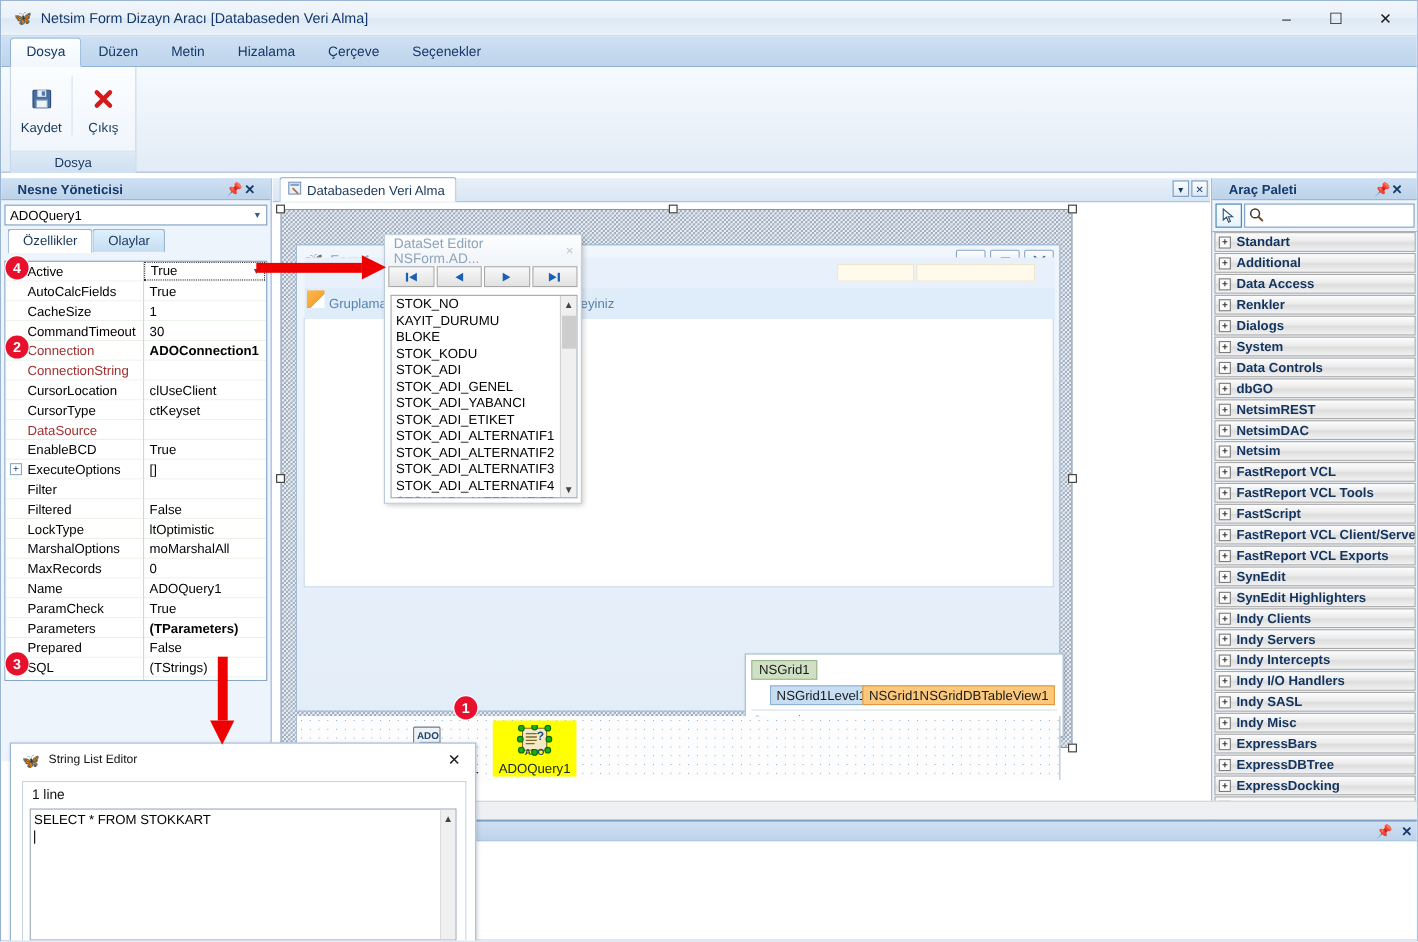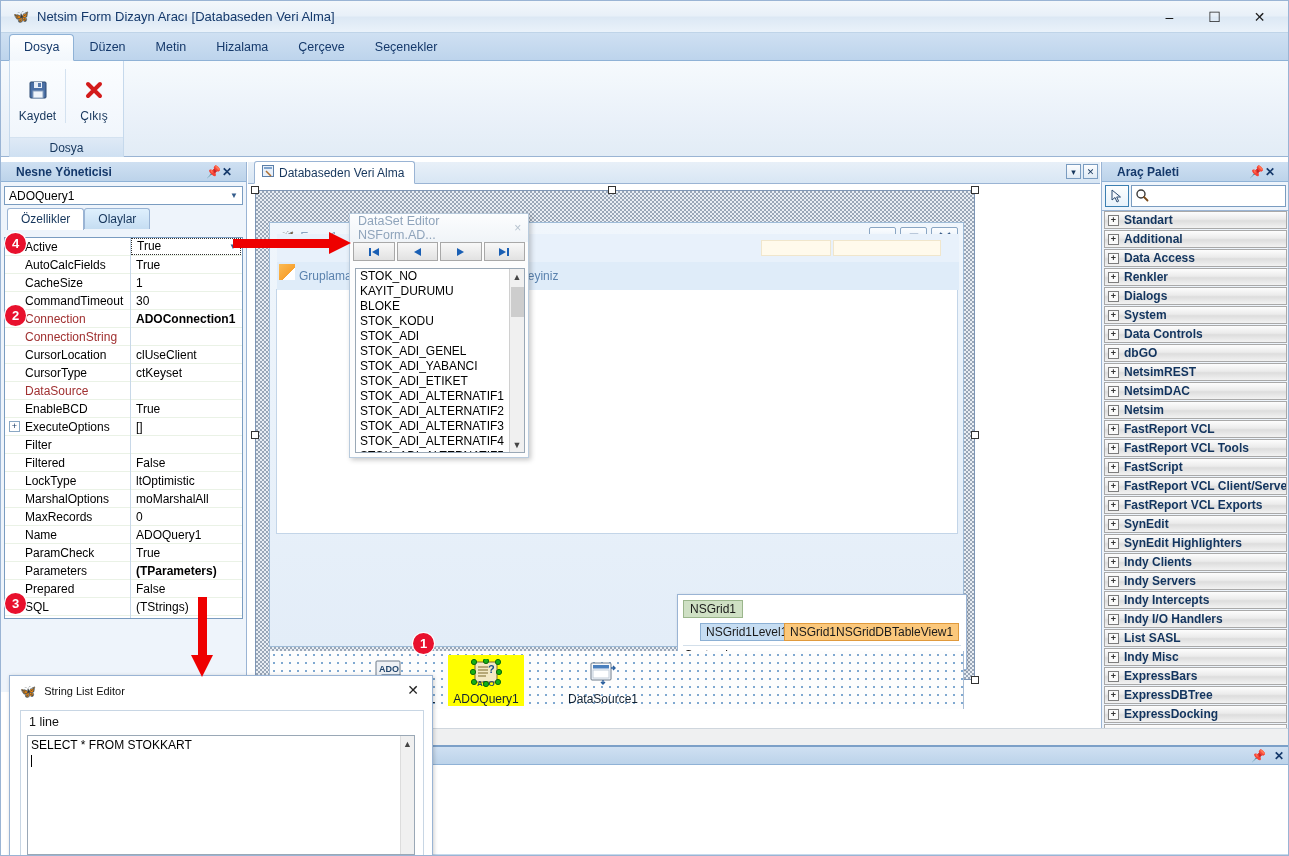--- a/index.html
+++ b/index.html
@@ -674,21 +674,21 @@
         <div class="tp-item">
           <span class="tp-plus">+</span>
           <span>Indy Intercepts</span>
         </div>
         <div class="tp-item">
           <span class="tp-plus">+</span>
           <span>Indy I/O Handlers</span>
         </div>
         <div class="tp-item">
           <span class="tp-plus">+</span>
-          <span>List SASL</span>
+          <span>Indy SASL</span>
         </div>
         <div class="tp-item">
           <span class="tp-plus">+</span>
           <span>Indy Misc</span>
         </div>
         <div class="tp-item">
           <span class="tp-plus">+</span>
           <span>ExpressBars</span>
         </div>
         <div class="tp-item">
@@ -840,32 +840,20 @@
                   <circle cx="31" cy="13" r="2.6"></circle>
                 <circle cx="6" cy="23" r="2.6"></circle>
                   <circle cx="18" cy="25" r="2.6"></circle>
                   <circle cx="30" cy="23" r="2.6"></circle>
               </g>
             </svg>
           </div>
           <div class="clbl">ADOQuery1</div>
         </div>
 
-        <div class="comp" style="left:287px; top:6px;">
-          <div class="cico">
-            <svg width="32" height="28" viewBox="0 0 32 28">
-              <rect x="4" y="3" width="20" height="17" rx="1" fill="#f7f9fc" stroke="#6d7b8a"></rect>
-              <rect x="6" y="5" width="16" height="3.5" fill="#4a7fbd"></rect>
-              <rect x="6" y="10" width="16" height="8" fill="#ffffff" stroke="#c2cdd9"></rect>
-              <path d="M24 8 h4 M26 6 l2 2 l-2 2" fill="none" stroke="#2a5f9e" stroke-width="1.4"></path>
-              <path d="M16 20 v4 M14 22 l2 2 l2 -2" fill="none" stroke="#2a5f9e" stroke-width="1.4"></path>
-            </svg>
-          </div>
-          <div class="clbl">DataSource1</div>
-        </div>
       </div>
 
     </div>
   </div>
 
   <div id="gapstrip"></div>
 
   <div id="bottompanel">
     <div class="bp-head">
       <div class="pbtn">📌</div>

